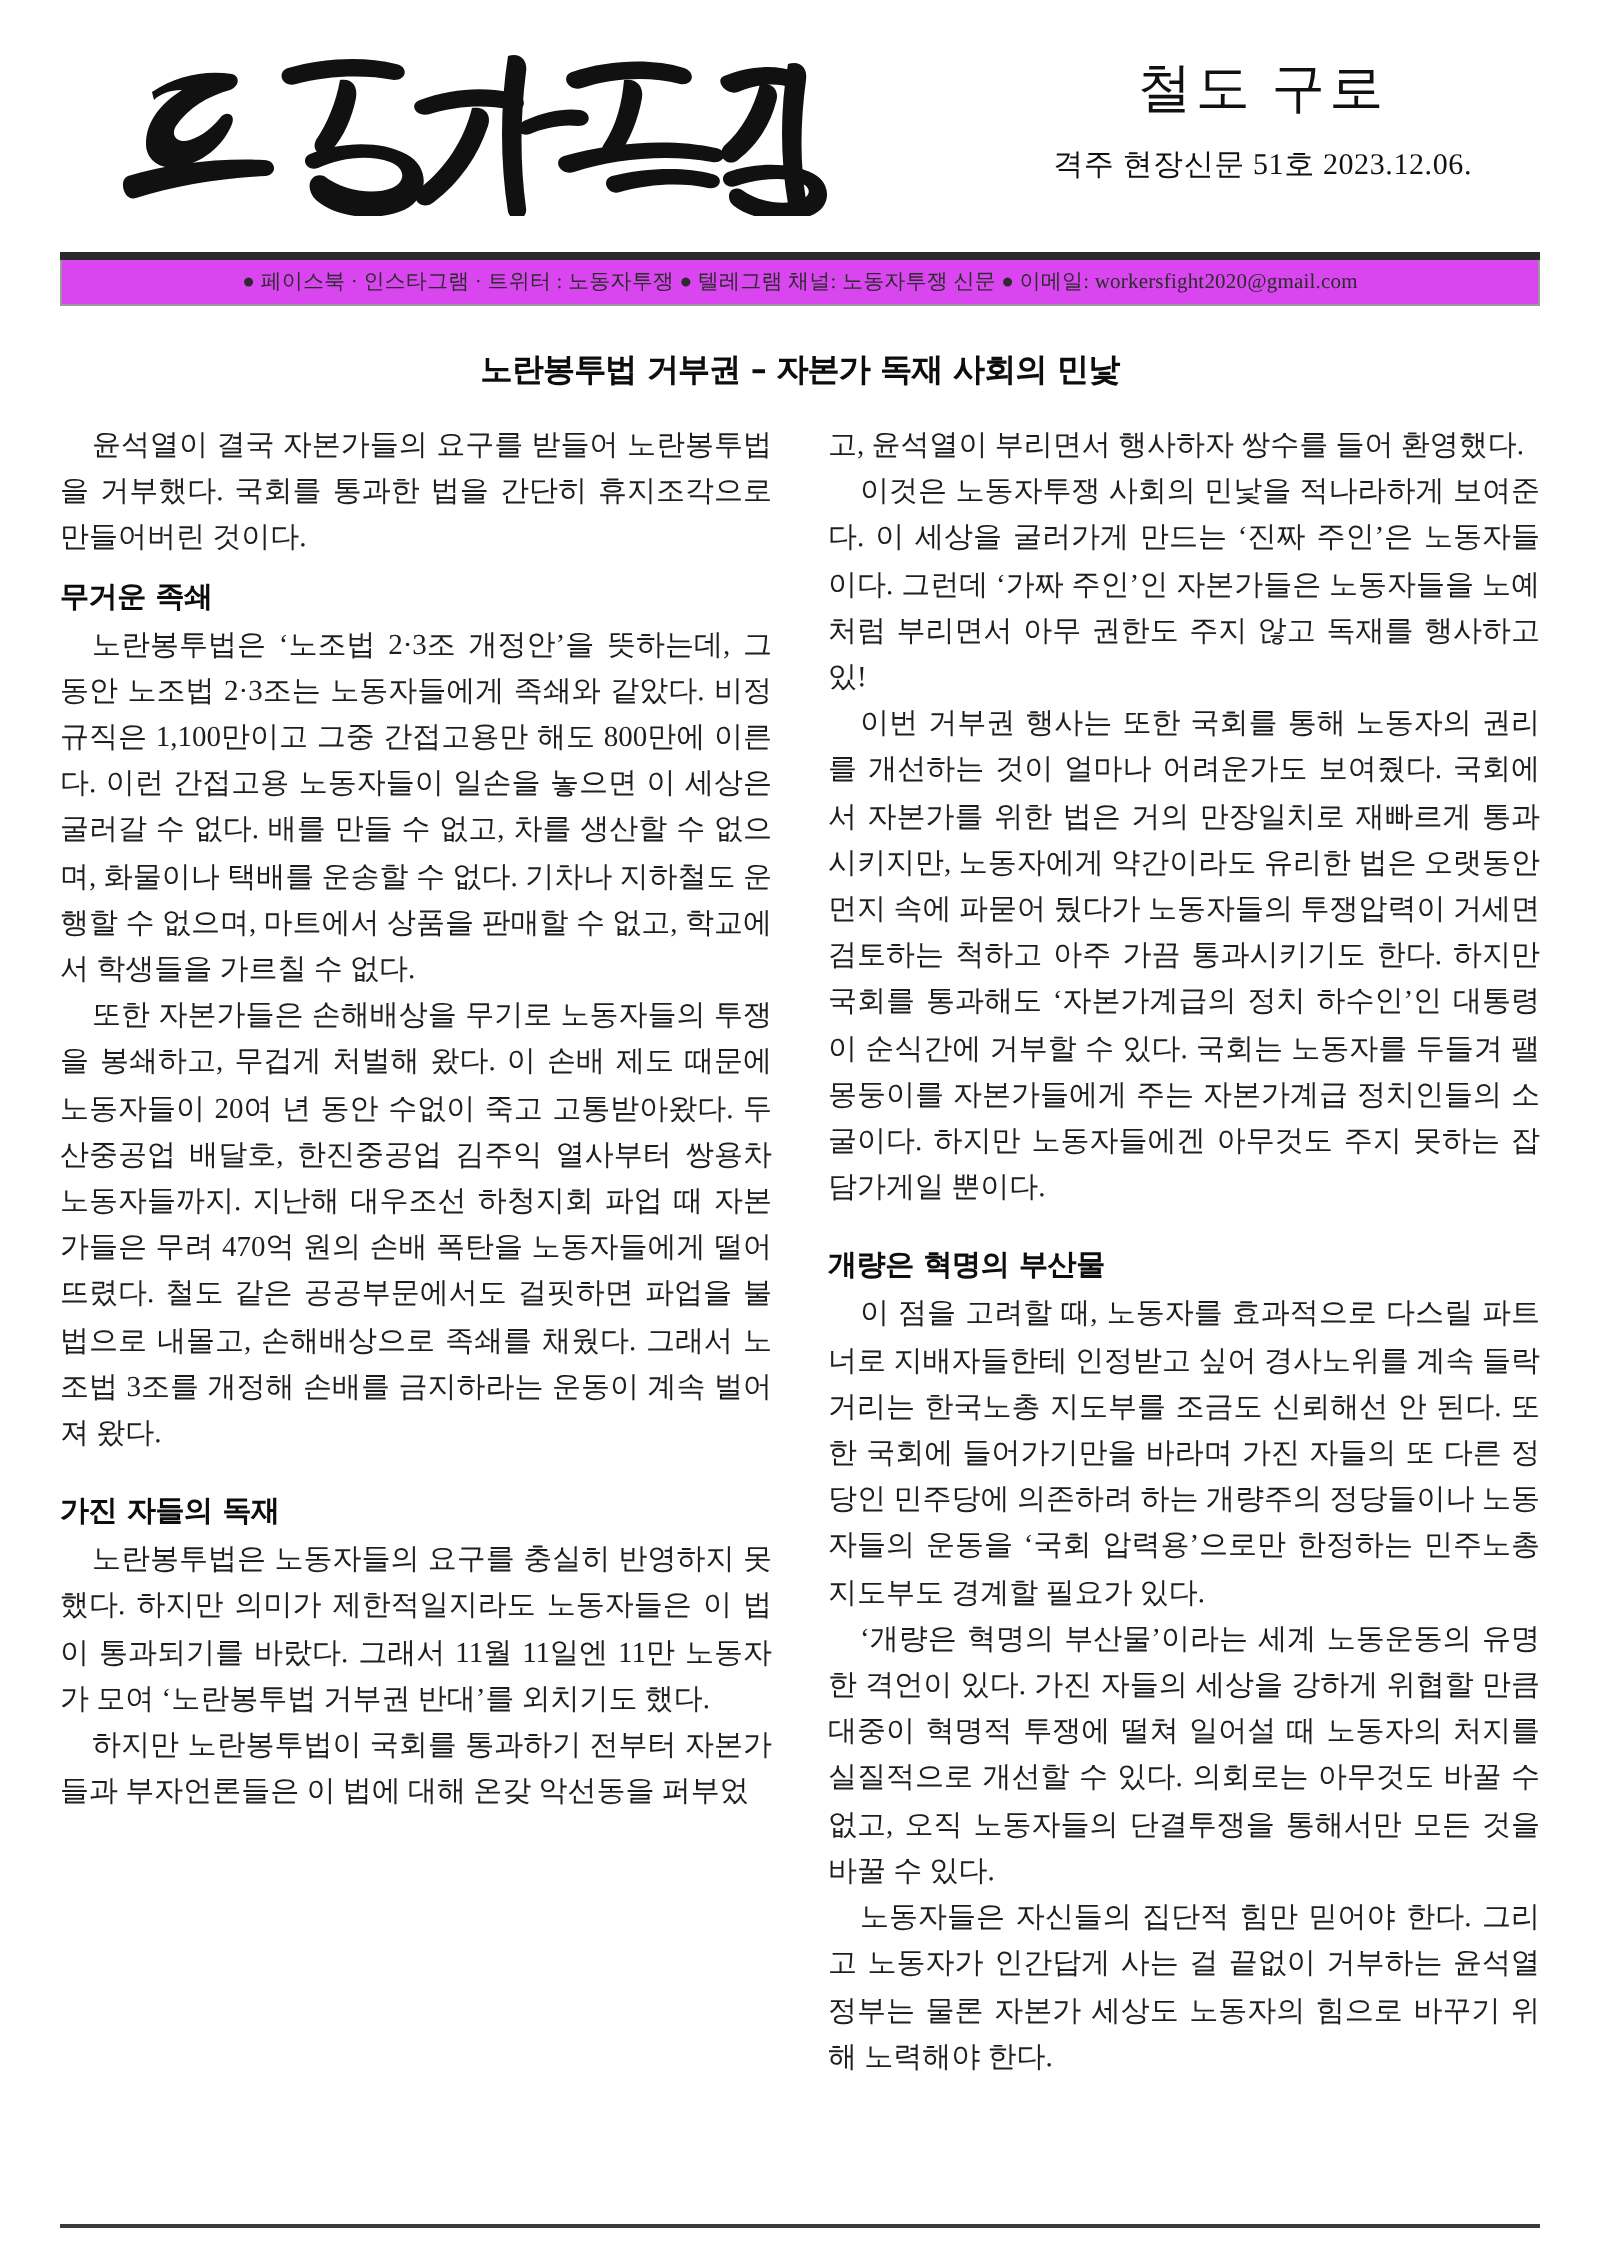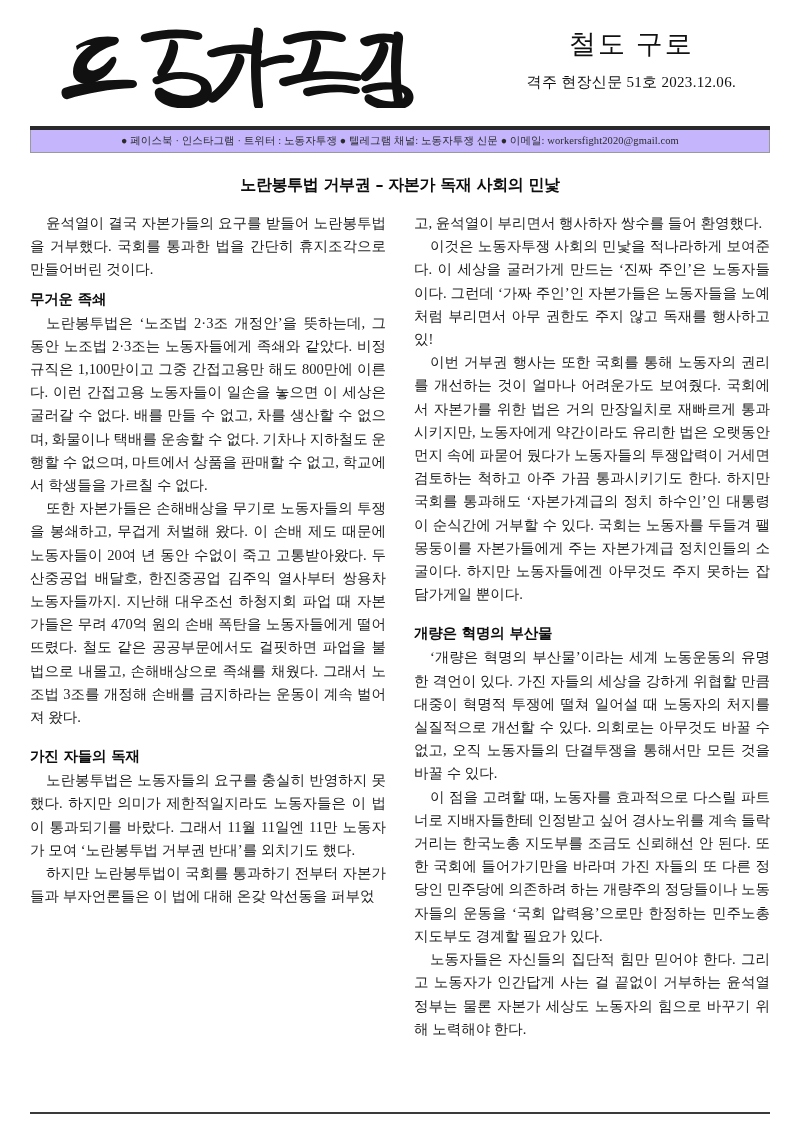--- a/index.html
+++ b/index.html
@@ -63,21 +63,21 @@
     background: #2a2a2a;
     margin-top: 6px;
   }
   .contact-bar {
     border: 1px solid #9a9a9a;
     border-top: none;
     height: 22px;
     display: flex;
     align-items: center;
     justify-content: center;
-    background: #c4b5fd;
+    background: #d946ef;
   }
   .contact-text {
     font-size: 10.5px;
     color: #2b2b2b;
     letter-spacing: 0.1px;
     white-space: nowrap;
   }
 
   
   .headline {
@@ -192,21 +192,21 @@
       <h2 class="subhead">가진 자들의 독재</h2>
       <p class="para">노란봉투법은 노동자들의 요구를 충실히 반영하지 못했다. 하지만 의미가 제한적일지라도 노동자들은 이 법이 통과되기를 바랐다. 그래서 11월 11일엔 11만 노동자가 모여 ‘노란봉투법 거부권 반대’를 외치기도 했다.</p>
       <p class="para">하지만 노란봉투법이 국회를 통과하기 전부터 자본가들과 부자언론들은 이 법에 대해 온갖 악선동을 퍼부었</p>
     </div>
 
     <div class="col">
       <p class="para noindent">고, 윤석열이 부리면서 행사하자 쌍수를 들어 환영했다.</p>
       <p class="para">이것은 노동자투쟁 사회의 민낯을 적나라하게 보여준다. 이 세상을 굴러가게 만드는 ‘진짜 주인’은 노동자들이다. 그런데 ‘가짜 주인’인 자본가들은 노동자들을 노예처럼 부리면서 아무 권한도 주지 않고 독재를 행사하고 있!</p>
       <p class="para">이번 거부권 행사는 또한 국회를 통해 노동자의 권리를 개선하는 것이 얼마나 어려운가도 보여줬다. 국회에서 자본가를 위한 법은 거의 만장일치로 재빠르게 통과시키지만, 노동자에게 약간이라도 유리한 법은 오랫동안 먼지 속에 파묻어 뒀다가 노동자들의 투쟁압력이 거세면 검토하는 척하고 아주 가끔 통과시키기도 한다. 하지만 국회를 통과해도 ‘자본가계급의 정치 하수인’인 대통령이 순식간에 거부할 수 있다. 국회는 노동자를 두들겨 팰 몽둥이를 자본가들에게 주는 자본가계급 정치인들의 소굴이다. 하지만 노동자들에겐 아무것도 주지 못하는 잡담가게일 뿐이다.</p>
       <h2 class="subhead">개량은 혁명의 부산물</h2>
+      <p class="para">이 점을 고려할 때, 노동자를 효과적으로 다스릴 파트너로 지배자들한테 인정받고 싶어 경사노위를 계속 들락거리는 한국노총 지도부를 조금도 신뢰해선 안 된다. 또한 국회에 들어가기만을 바라며 가진 자들의 또 다른 정당인 민주당에 의존하려 하는 개량주의 정당들이나 노동자들의 운동을 ‘국회 압력용’으로만 한정하는 민주노총 지도부도 경계할 필요가 있다.</p>
       <p class="para">‘개량은 혁명의 부산물’이라는 세계 노동운동의 유명한 격언이 있다. 가진 자들의 세상을 강하게 위협할 만큼 대중이 혁명적 투쟁에 떨쳐 일어설 때 노동자의 처지를 실질적으로 개선할 수 있다. 의회로는 아무것도 바꿀 수 없고, 오직 노동자들의 단결투쟁을 통해서만 모든 것을 바꿀 수 있다.</p>
-      <p class="para">이 점을 고려할 때, 노동자를 효과적으로 다스릴 파트너로 지배자들한테 인정받고 싶어 경사노위를 계속 들락거리는 한국노총 지도부를 조금도 신뢰해선 안 된다. 또한 국회에 들어가기만을 바라며 가진 자들의 또 다른 정당인 민주당에 의존하려 하는 개량주의 정당들이나 노동자들의 운동을 ‘국회 압력용’으로만 한정하는 민주노총 지도부도 경계할 필요가 있다.</p>
       <p class="para">노동자들은 자신들의 집단적 힘만 믿어야 한다. 그리고 노동자가 인간답게 사는 걸 끝없이 거부하는 윤석열 정부는 물론 자본가 세상도 노동자의 힘으로 바꾸기 위해 노력해야 한다.</p>
     </div>
 
   </div>
 
   <div class="footer-rule"></div>
 </div>
 
 </body></html>

